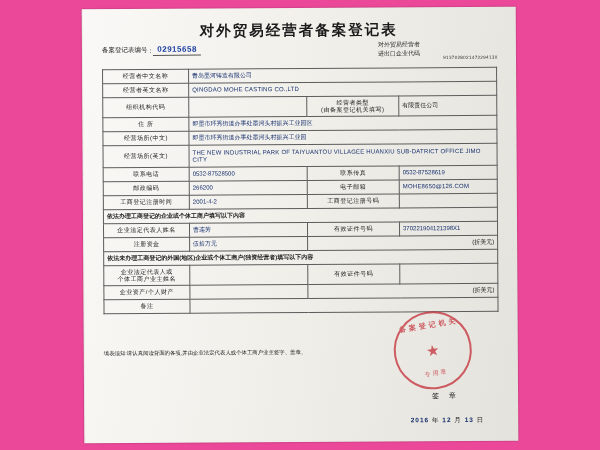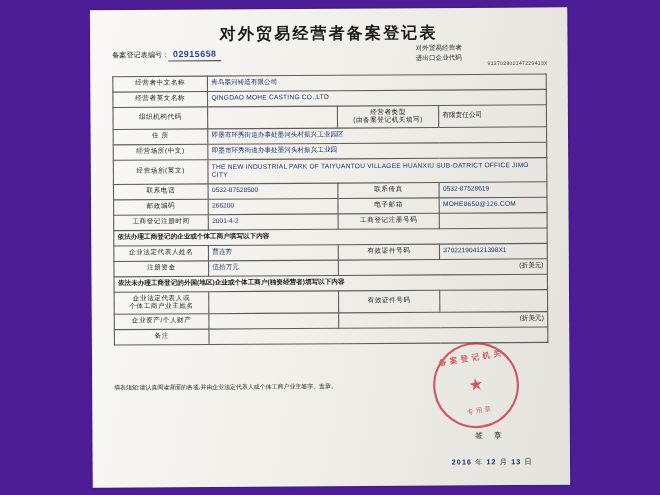--- a/index.html
+++ b/index.html
@@ -3,21 +3,21 @@
 <meta charset="utf-8">
 <style>
   html,body{margin:0;padding:0;}
   body{
     width:600px;height:450px;overflow:hidden;
     background:#ffffff;
     font-family:"Liberation Sans", sans-serif;
   }
   .page{
     position:relative;width:600px;height:450px;
-    background:#4c1d95;
+    background:#ec4899;
   }
   
   .sheet{
     position:absolute;
     left:83px;top:8px;width:434px;height:434px;
     background:#f3f1ec;
     box-shadow:0 0 2px rgba(0,0,0,.35);
     transform:rotate(-0.35deg);
     overflow:hidden;
   }

